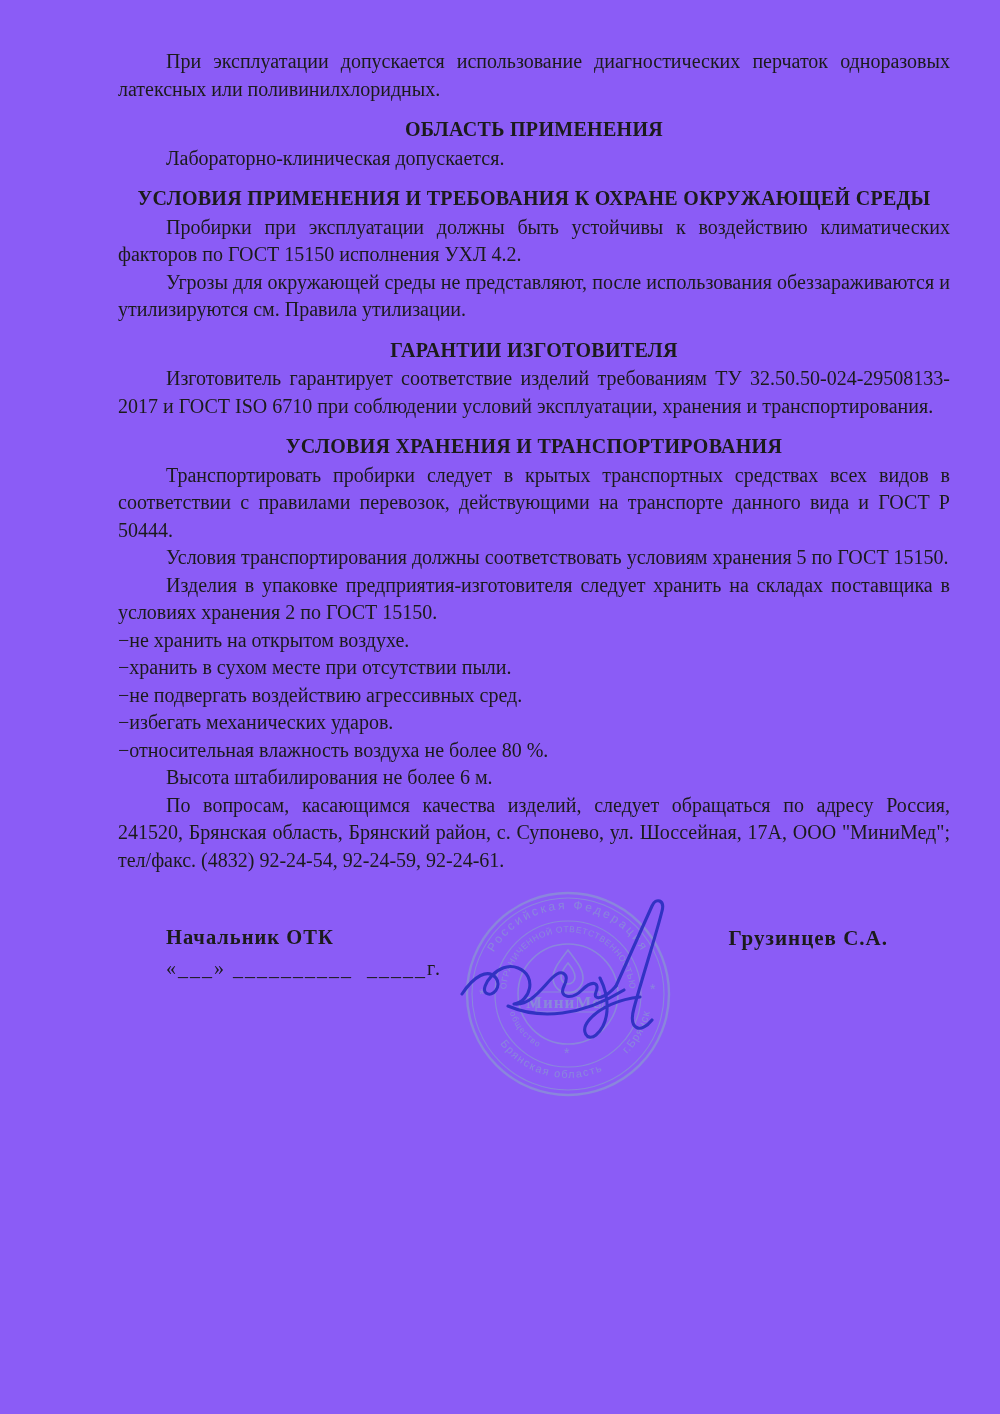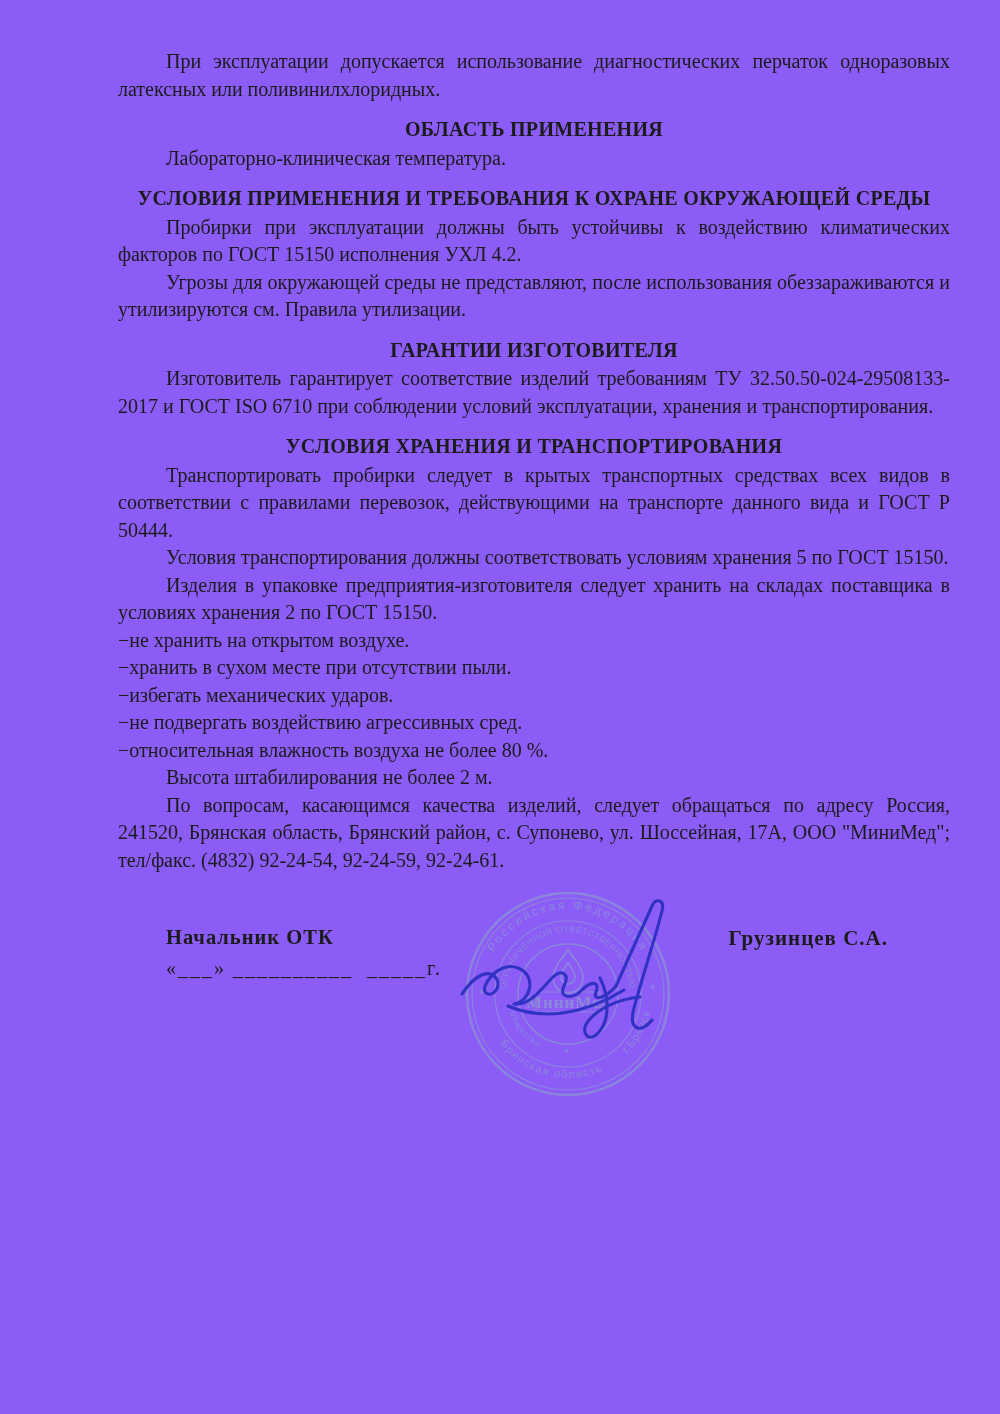--- a/index.html
+++ b/index.html
@@ -38,41 +38,41 @@
   }
 </style>
 </head>
 <body>
 
 <div class="page">
 
   <p class="para">При эксплуатации допускается использование диагностических перчаток одноразовых латексных или поливинилхлоридных.</p>
 
   <p class="heading">ОБЛАСТЬ ПРИМЕНЕНИЯ</p>
-  <p class="para">Лабораторно-клиническая температура.</p>
+  <p class="para">Лабораторно-клиническая допускается.</p>
 
   <p class="heading">УСЛОВИЯ ПРИМЕНЕНИЯ И ТРЕБОВАНИЯ К ОХРАНЕ ОКРУЖАЮЩЕЙ СРЕДЫ</p>
   <p class="para">Пробирки при эксплуатации должны быть устойчивы к воздействию климатических факторов по ГОСТ 15150 исполнения УХЛ 4.2.</p>
   <p class="para">Угрозы для окружающей среды не представляют, после использования обеззараживаются и утилизируются см. Правила утилизации.</p>
 
   <p class="heading">ГАРАНТИИ ИЗГОТОВИТЕЛЯ</p>
   <p class="para">Изготовитель гарантирует соответствие изделий требованиям ТУ 32.50.50-024-29508133-2017 и ГОСТ ISO 6710 при соблюдении условий эксплуатации, хранения и транспортирования.</p>
 
   <p class="heading">УСЛОВИЯ ХРАНЕНИЯ И ТРАНСПОРТИРОВАНИЯ</p>
   <p class="para">Транспортировать пробирки следует в крытых транспортных средствах всех видов в соответствии с правилами перевозок, действующими на транспорте данного вида и ГОСТ Р 50444.</p>
   <p class="para">Условия транспортирования должны соответствовать условиям хранения 5 по ГОСТ 15150.</p>
   <p class="para">Изделия в упаковке предприятия-изготовителя следует хранить на складах поставщика в условиях хранения 2 по ГОСТ 15150.</p>
 
   <p class="list-item">−не хранить на открытом воздухе.</p>
   <p class="list-item">−хранить в сухом месте при отсутствии пыли.</p>
+  <p class="list-item">−не подвергать воздействию агрессивных сред.</p>
   <p class="list-item">−избегать механических ударов.</p>
-  <p class="list-item">−не подвергать воздействию агрессивных сред.</p>
   <p class="list-item">−относительная влажность воздуха не более 80 %.</p>
 
-  <p class="para">Высота штабилирования не более 2 м.</p>
+  <p class="para">Высота штабилирования не более 6 м.</p>
   <p class="para">По вопросам, касающимся качества изделий, следует обращаться по адресу Россия, 241520, Брянская область, Брянский район, с. Супонево, ул. Шоссейная, 17А, ООО "МиниМед"; тел/факс. (4832) 92-24-54, 92-24-59, 92-24-61.</p>
 
   <div class="sign-row">
     <div class="sign-left">
       <div class="sign-title">Начальник ОТК</div>
       <div class="sign-dateline">«___» __________  _____г.</div>
     </div>
     <div class="sign-name">Грузинцев С.А.</div>
   </div>
 

